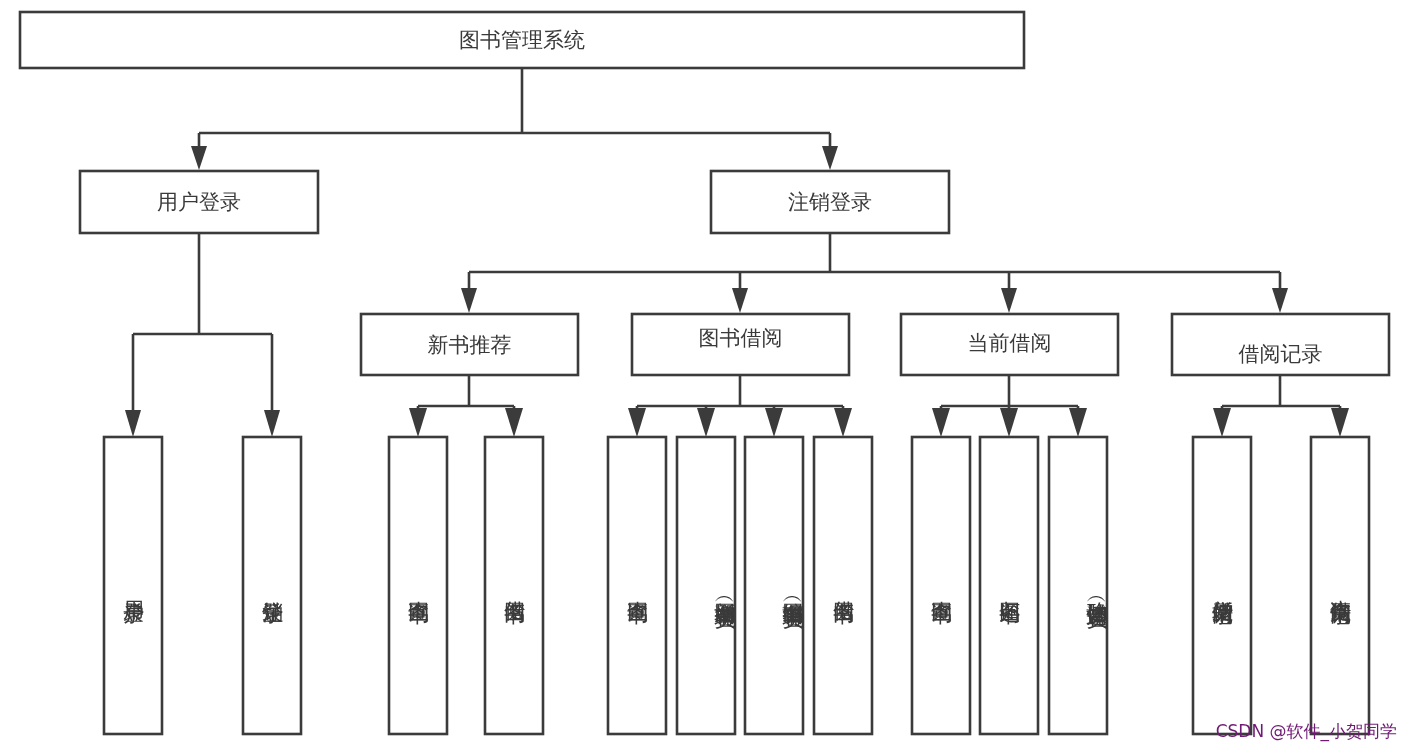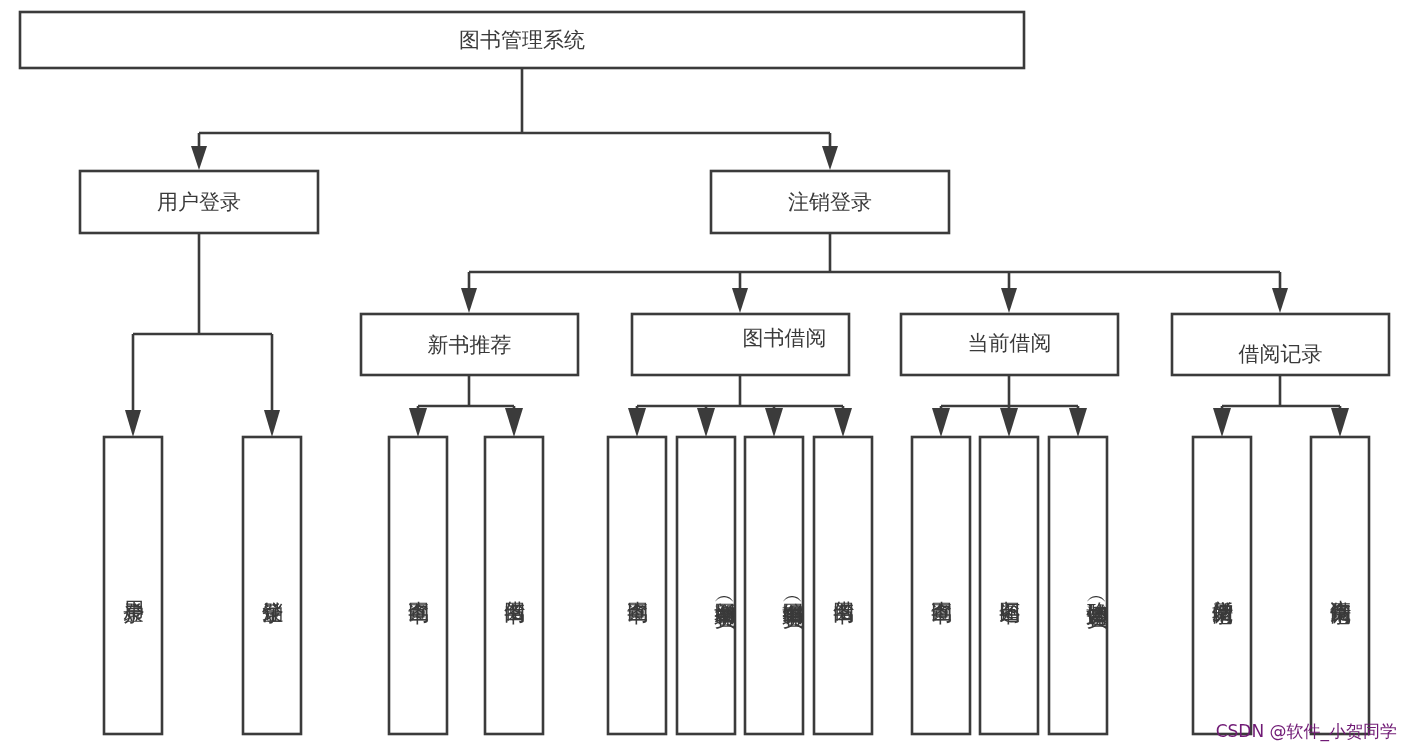--- a/index.html
+++ b/index.html
@@ -175,21 +175,21 @@
     <rect class="node-box" x="1193" y="437" width="58" height="297"></rect>
     <rect class="node-box" x="1311" y="437" width="58" height="297"></rect>
   </svg>
 
   <div class="hlabel" style="left:20px; top:12px; width:1004px; height:56px;">图书管理系统</div>
 
   <div class="hlabel" style="left:80px; top:171px; width:238px; height:62px;">用户登录</div>
   <div class="hlabel" style="left:711px; top:171px; width:238px; height:62px;">注销登录</div>
 
   <div class="hlabel" style="left:361px; top:314px; width:217px; height:61px;font-family:Liberation Mono, monospace;">新书推荐</div>
-  <div class="hlabel" style="left:632px; top:314px; width:217px; height:48px;margin-left:44px;">图书借阅</div>
+  <div class="hlabel" style="left:632px; top:314px; width:217px; height:48px;">图书借阅</div>
   <div class="hlabel" style="left:901px; top:314px; width:217px; height:58px;">当前借阅</div>
   <div class="hlabel" style="left:1172px; top:314px; width:217px; height:79px;">借阅记录</div>
 
   <div class="vlabel" style="left:104px; top:437px; width:58px; height:297px;">用户登录</div>
   <div class="vlabel" style="left:243px; top:437px; width:58px; height:297px;">注销登录</div>
 
   <div class="vlabel" style="left:389px; top:437px; width:58px; height:297px;">查询图书</div>
   <div class="vlabel" style="left:485px; top:437px; width:58px; height:297px;">借阅图书</div>
 
   <div class="vlabel" style="left:608px; top:437px; width:58px; height:297px;">查询图书</div>

